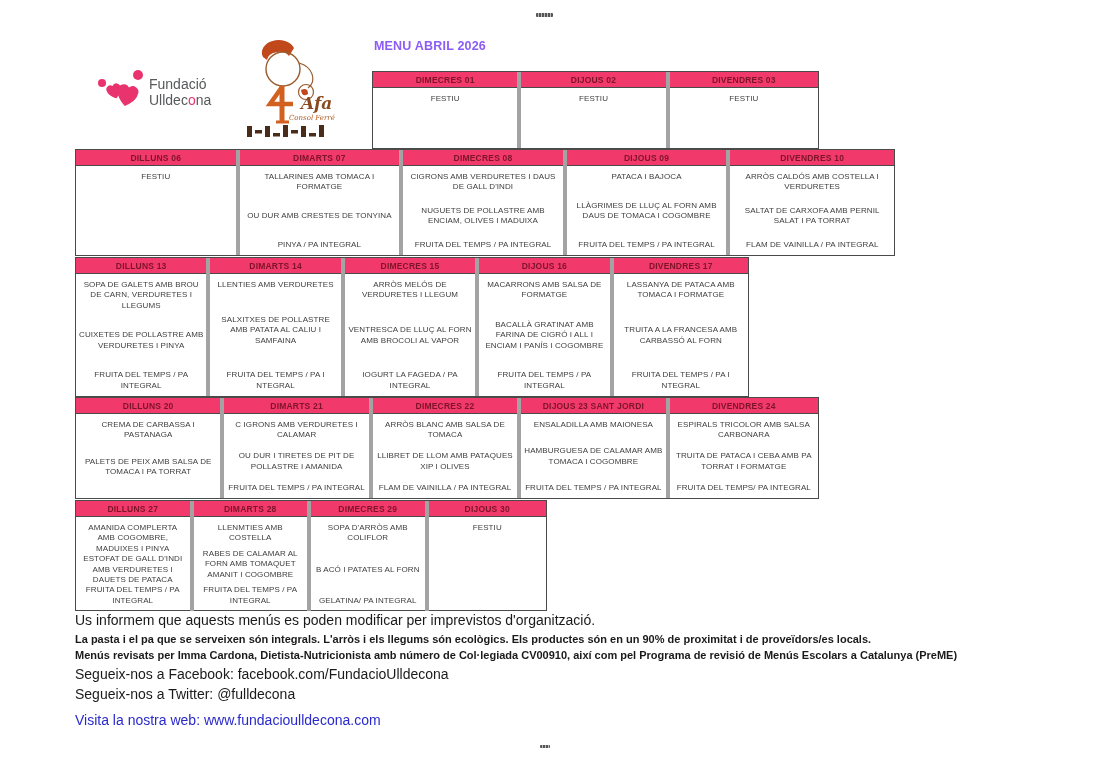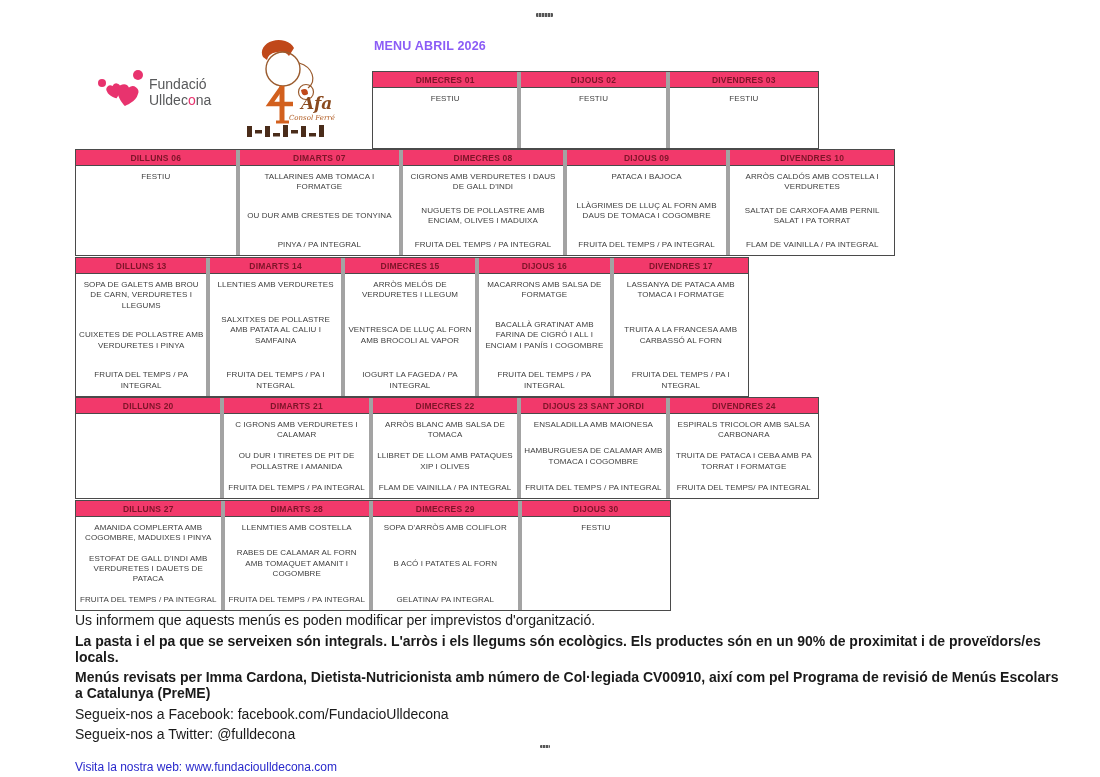--- a/index.html
+++ b/index.html
@@ -19,37 +19,37 @@
   
   .logo-fundacio{position:absolute;left:93px;top:66px;width:134px;height:54px;}
   .logo-afa{position:absolute;left:243px;top:38px;width:110px;height:102px;}
 
   
   .week{position:absolute;display:grid;border:1px solid #4a4a4a;box-sizing:border-box;background:#fff;}
   .w1{left:372px;top:71px;width:447px;height:78px;grid-template-columns:repeat(3,1fr);}
   .w2{left:75px;top:149px;width:820px;height:107px;grid-template-columns:repeat(5,1fr);}
   .w3{left:75px;top:257px;width:674px;height:140px;grid-template-columns:repeat(5,1fr);}
   .w4{left:75px;top:397px;width:744px;height:102px;grid-template-columns:repeat(5,1fr);}
-  .w5{left:75px;top:500px;width:596px;height:111px;grid-template-columns:repeat(4,1fr);}
+  .w5{left:75px;top:500px;width:472px;height:111px;grid-template-columns:repeat(4,1fr);}
 
   .day{display:flex;flex-direction:column;border-right:4px solid #a3a3a3;min-width:0;}
   .day:last-child{border-right:none;}
   .day-header{height:15px;flex:0 0 15px;background:#F2396B;color:#7D1428;
               font-weight:bold;font-size:8.5px;display:flex;align-items:center;justify-content:center;
               border-bottom:1px solid #4a4a4a;letter-spacing:.2px;white-space:nowrap;}
   .day-body{flex:1;display:flex;flex-direction:column;justify-content:space-between;
             padding:6px 3px 5px 3px;text-align:center;}
   .menu-item{font-size:8px;line-height:1.3;color:#3d3d3d;letter-spacing:.1px;}
 
   
   .footer{position:absolute;left:75px;top:612px;width:990px;color:#1a1a1a;}
   .f-line{margin-bottom:4.5px;}
   .f-normal{font-size:14px;}
-  .f-bold{font-size:14px;font-weight:bold;}
-  .f-link{font-size:12px;color:#2929cc;margin-top:18px;cursor:pointer;}
+  .f-bold{font-size:11px;font-weight:bold;}
+  .f-link{font-size:14px;color:#2929cc;margin-top:10px;cursor:pointer;}
 </style>
 </head>
 <body>
 
 <div class="page">
 
   <div class="artifact artifact-top"></div>
 
   <div class="title">MENU ABRIL 2026</div>
 
@@ -199,20 +199,25 @@
         <div class="menu-item">LASSANYA DE PATACA AMB TOMACA I FORMATGE</div>
         <div class="menu-item">TRUITA A LA FRANCESA AMB CARBASSÓ AL FORN</div>
         <div class="menu-item">FRUITA DEL TEMPS / PA I NTEGRAL</div>
       </div>
     </div>
   </div>
 
   <div class="week w4">
     <div class="day">
       <div class="day-header">DILLUNS 20</div>
+      <div class="day-body">
+        <div class="menu-item">CREMA DE CARBASSA I PASTANAGA</div>
+        <div class="menu-item">PALETS DE PEIX AMB SALSA DE TOMACA I PA TORRAT</div>
+        <div class="menu-item"></div>
+      </div>
     </div>
     <div class="day">
       <div class="day-header">DIMARTS 21</div>
       <div class="day-body">
         <div class="menu-item">C IGRONS AMB VERDURETES I CALAMAR</div>
         <div class="menu-item">OU DUR  I TIRETES DE PIT DE POLLASTRE I AMANIDA</div>
         <div class="menu-item">FRUITA DEL TEMPS / PA INTEGRAL</div>
       </div>
     </div>
     <div class="day">

